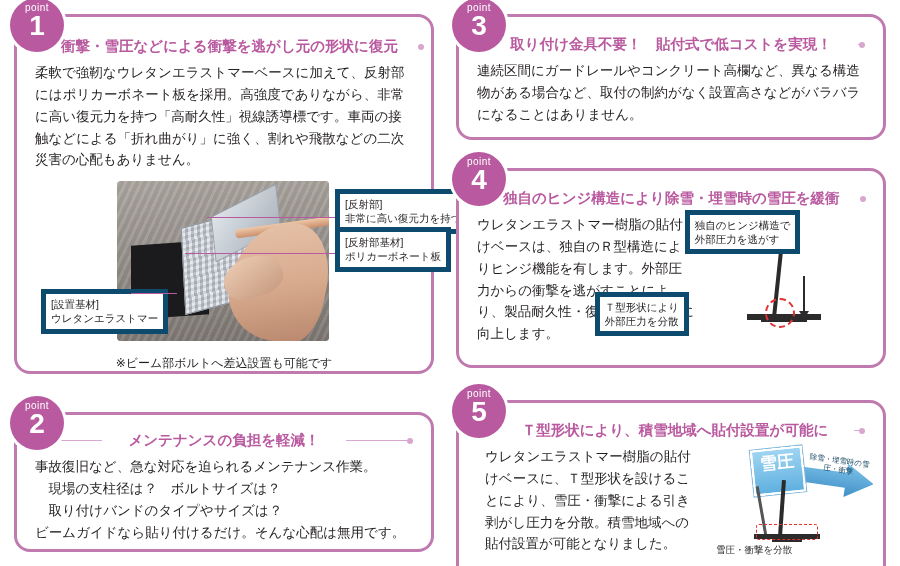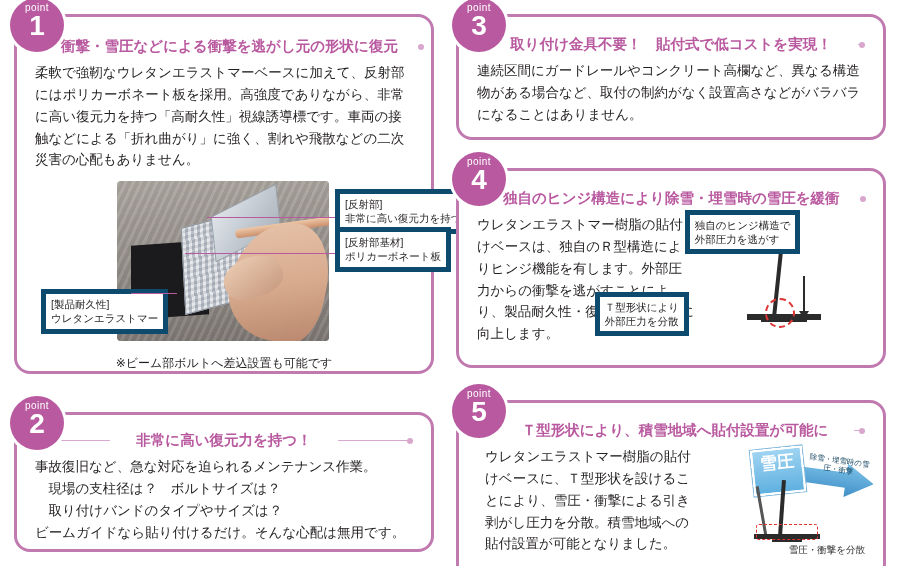--- a/index.html
+++ b/index.html
@@ -243,21 +243,21 @@
     position:absolute;left:44px;top:40px;width:3px;height:50px;background:#555;transform:rotate(-10deg);
   }
   .p5-base{
     position:absolute;left:38px;top:88px;width:66px;height:5px;background:#2b2b2b;
   }
   .p5-tee{
     position:absolute;left:56px;top:92px;width:30px;height:4px;background:#2b2b2b;
   }
   .p5-caption{
     position:absolute;left:0;top:98px;width:100%;
-    text-align:right;font-size:9.5px;color:#231f20;
+    text-align:left;font-size:9.5px;color:#231f20;
   }
   .p5-dash{
     position:absolute;left:40px;top:78px;width:60px;height:14px;
     border:1px dashed #d33;border-radius:3px;
   }
 </style>
 </head>
 <body>
 
 <div class="panel" id="panel1">
@@ -281,39 +281,39 @@
 
     <div class="callout" style="left:300px;top:8px;">
       <div>[反射部]</div>
       <div>非常に高い復元力を持つ</div>
     </div>
     <div class="callout" style="left:300px;top:46px;">
       <div>[反射部基材]</div>
       <div>ポリカーボネート板</div>
     </div>
     <div class="callout" style="left:6px;top:108px;">
-      <div>[製品耐久性]</div>
+      <div>[設置基材]</div>
       <div>ウレタンエラストマー</div>
     </div>
     <div class="lead" style="left:172px;top:36px;width:128px;"></div>
     <div class="lead" style="left:150px;top:72px;width:150px;"></div>
     <div class="lead" style="left:96px;top:112px;width:46px;"></div>
   </div>
 
   <div class="note">※ビーム部ボルトへ差込設置も可能です</div>
 </div>
 <div class="point-badge" id="badge1">
   <span class="pt-word">point</span>
   <span class="pt-num">1</span>
 </div>
 
 <div class="panel" id="panel2">
   <div class="headline-wrap">
     <span class="hl-line left"></span>
-    <h2 class="headline">非常に高い復元力を持つ！</h2>
+    <h2 class="headline">メンテナンスの負担を軽減！</h2>
     <span class="hl-line right"></span>
   </div>
   <div class="body-text indent">
     <p>事故復旧など、急な対応を迫られるメンテナンス作業。</p>
     <p>　現場の支柱径は？　ボルトサイズは？</p>
     <p>　取り付けバンドのタイプやサイズは？</p>
     <p>ビームガイドなら貼り付けるだけ。そんな心配は無用です。</p>
   </div>
 </div>
 <div class="point-badge" id="badge2">

